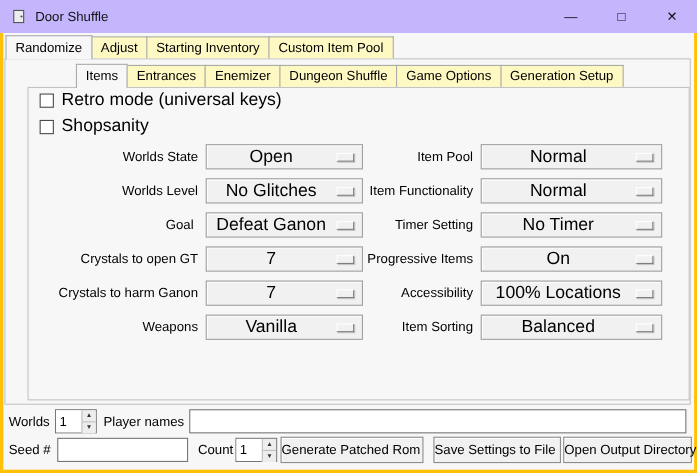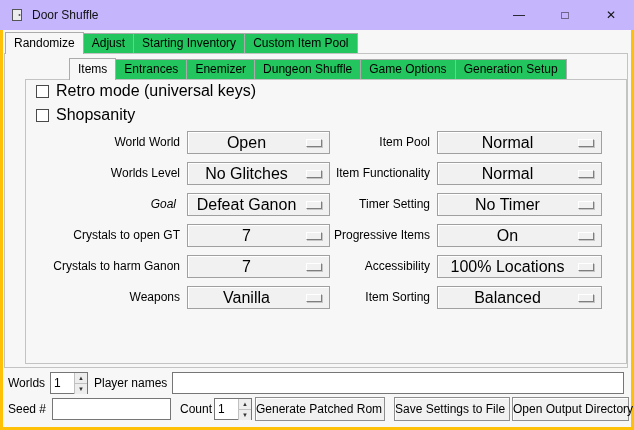--- a/index.html
+++ b/index.html
@@ -15,21 +15,21 @@
              line-height:30px; font-size:12px; color:#111; cursor:default; }
 
   .client { position:absolute; left:3px; top:30px; right:3px; bottom:3px; background:#f7f7f7; }
 
   .pane { position:absolute; background:#f7f7f7; border:1px solid #c3c3c3; }
   .pane1 { left:4px; top:53px; width:624px; height:315px; z-index:1; }
   .pane2 { left:25px; top:79px; width:602px; height:285px; z-index:2; }
 
   .tabs { position:absolute; display:flex; align-items:flex-end; height:22px; z-index:5; }
   .tab { height:20px; margin-bottom:1px; padding:0 8px; line-height:19px; font-size:12px;
-         background:#22c55e; border:1px solid #ababab; border-bottom:none; cursor:default; white-space:nowrap; }
+         background:#fef9c3; border:1px solid #ababab; border-bottom:none; cursor:default; white-space:nowrap; }
   .tab + .tab { margin-left:-1px; }
   .tab.active { height:22px; margin-bottom:0; line-height:21px; background:#f7f7f7; position:relative; z-index:6; }
 
   .cbrow { position:absolute; left:36px; display:flex; align-items:center; gap:7px; z-index:4; height:14px; }
   .cb { width:13px; height:13px; background:#fff; border:1px solid #4a4a4a; display:inline-block; }
   .cbl { font-size:16px; }
 
   .flabel { position:absolute; height:23px; line-height:23px; font-size:12px; text-align:right; z-index:4; }
   .dd { position:absolute; height:23px; background:#f1f1f1; border:1px solid #a0a0a0;
         box-shadow: inset 1px 1px 0 #ffffff; z-index:4; cursor:default; }
@@ -95,33 +95,33 @@
 
   <div class="cbrow" style="top:84px;">
     <span class="cb"></span>
     <span class="cbl">Retro mode (universal keys)</span>
   </div>
   <div class="cbrow" style="top:108px;">
     <span class="cb"></span>
     <span class="cbl">Shopsanity</span>
   </div>
 
-  <div class="flabel" style="left:18px; top:131px; width:162px;">World World</div>
+  <div class="flabel" style="left:18px; top:131px; width:162px;">Worlds State</div>
   <div class="dd" style="left:187px; top:131px; width:143px;">
     <span class="dd-text">Open</span>
     <span class="ind"></span>
   </div>
 
   <div class="flabel" style="left:18px; top:162px; width:162px;">Worlds Level</div>
   <div class="dd" style="left:187px; top:162px; width:143px;">
     <span class="dd-text">No Glitches</span>
     <span class="ind"></span>
   </div>
 
-  <div class="flabel" style="left:14px; top:193px; width:162px;font-style:italic;">Goal</div>
+  <div class="flabel" style="left:14px; top:193px; width:162px;">Goal</div>
   <div class="dd" style="left:187px; top:193px; width:143px;">
     <span class="dd-text">Defeat Ganon</span>
     <span class="ind"></span>
   </div>
 
   <div class="flabel" style="left:18px; top:224px; width:162px;">Crystals to open GT</div>
   <div class="dd" style="left:187px; top:224px; width:143px;">
     <span class="dd-text">7</span>
     <span class="ind"></span>
   </div>

